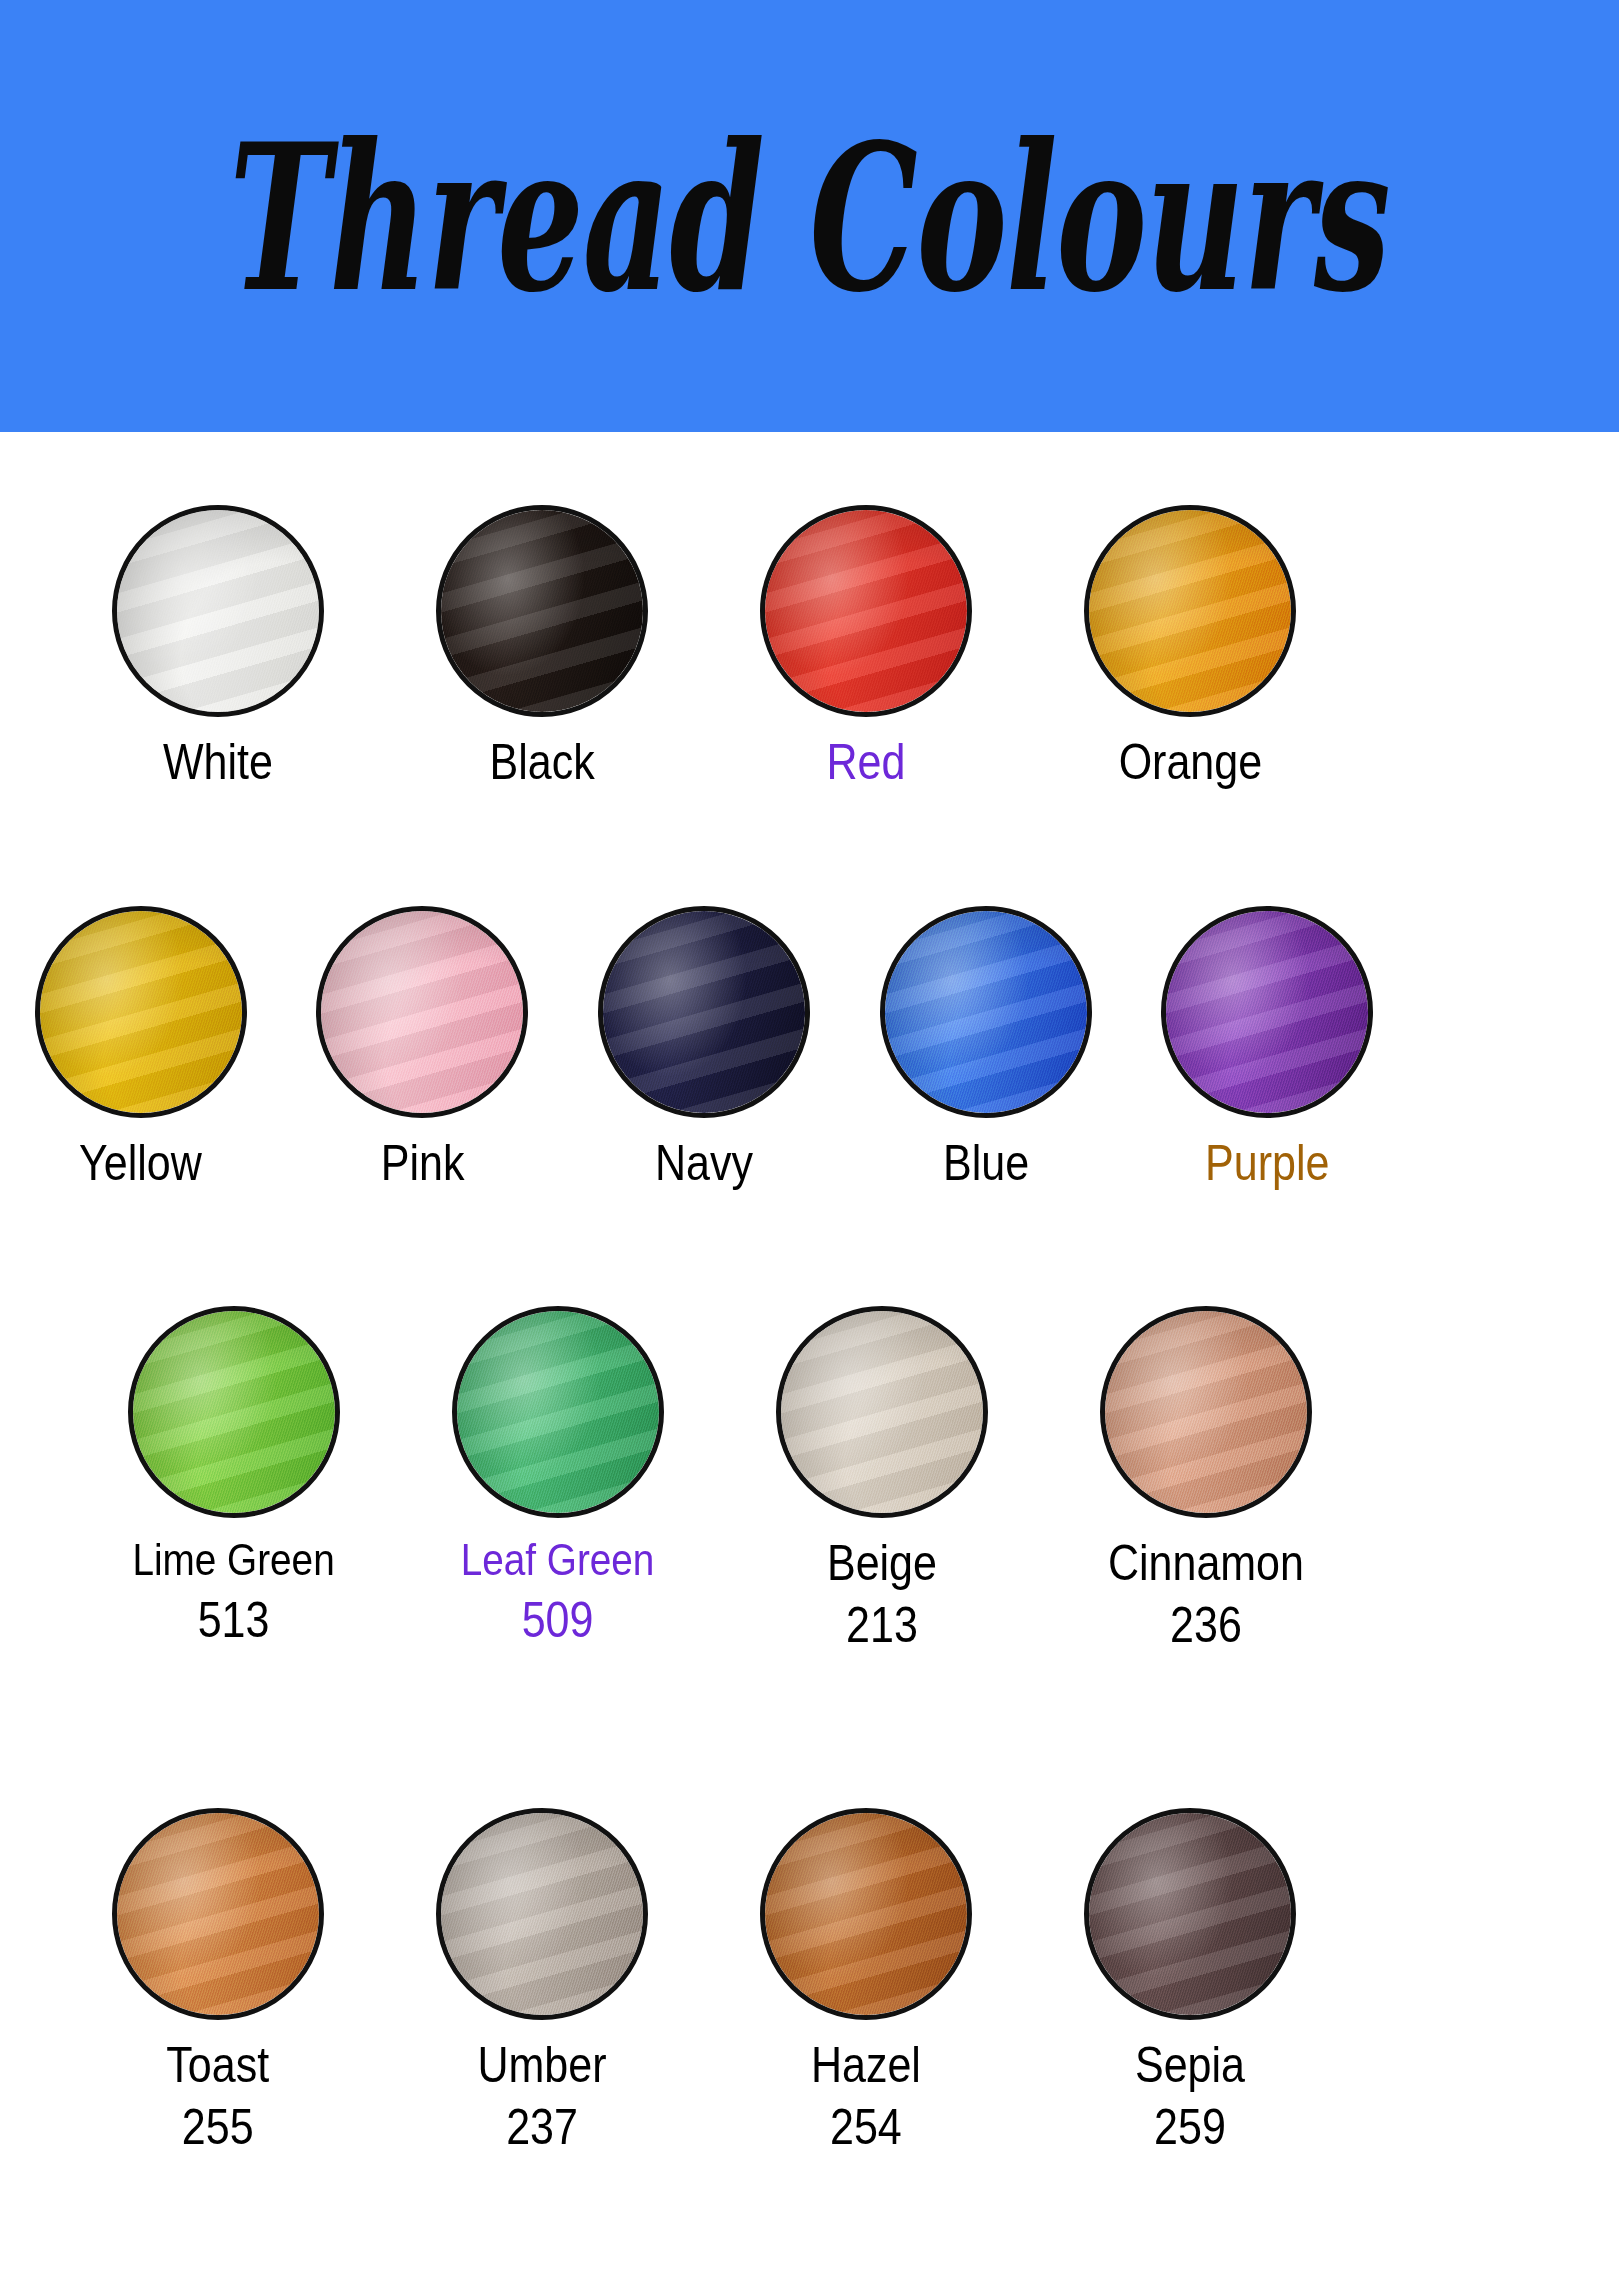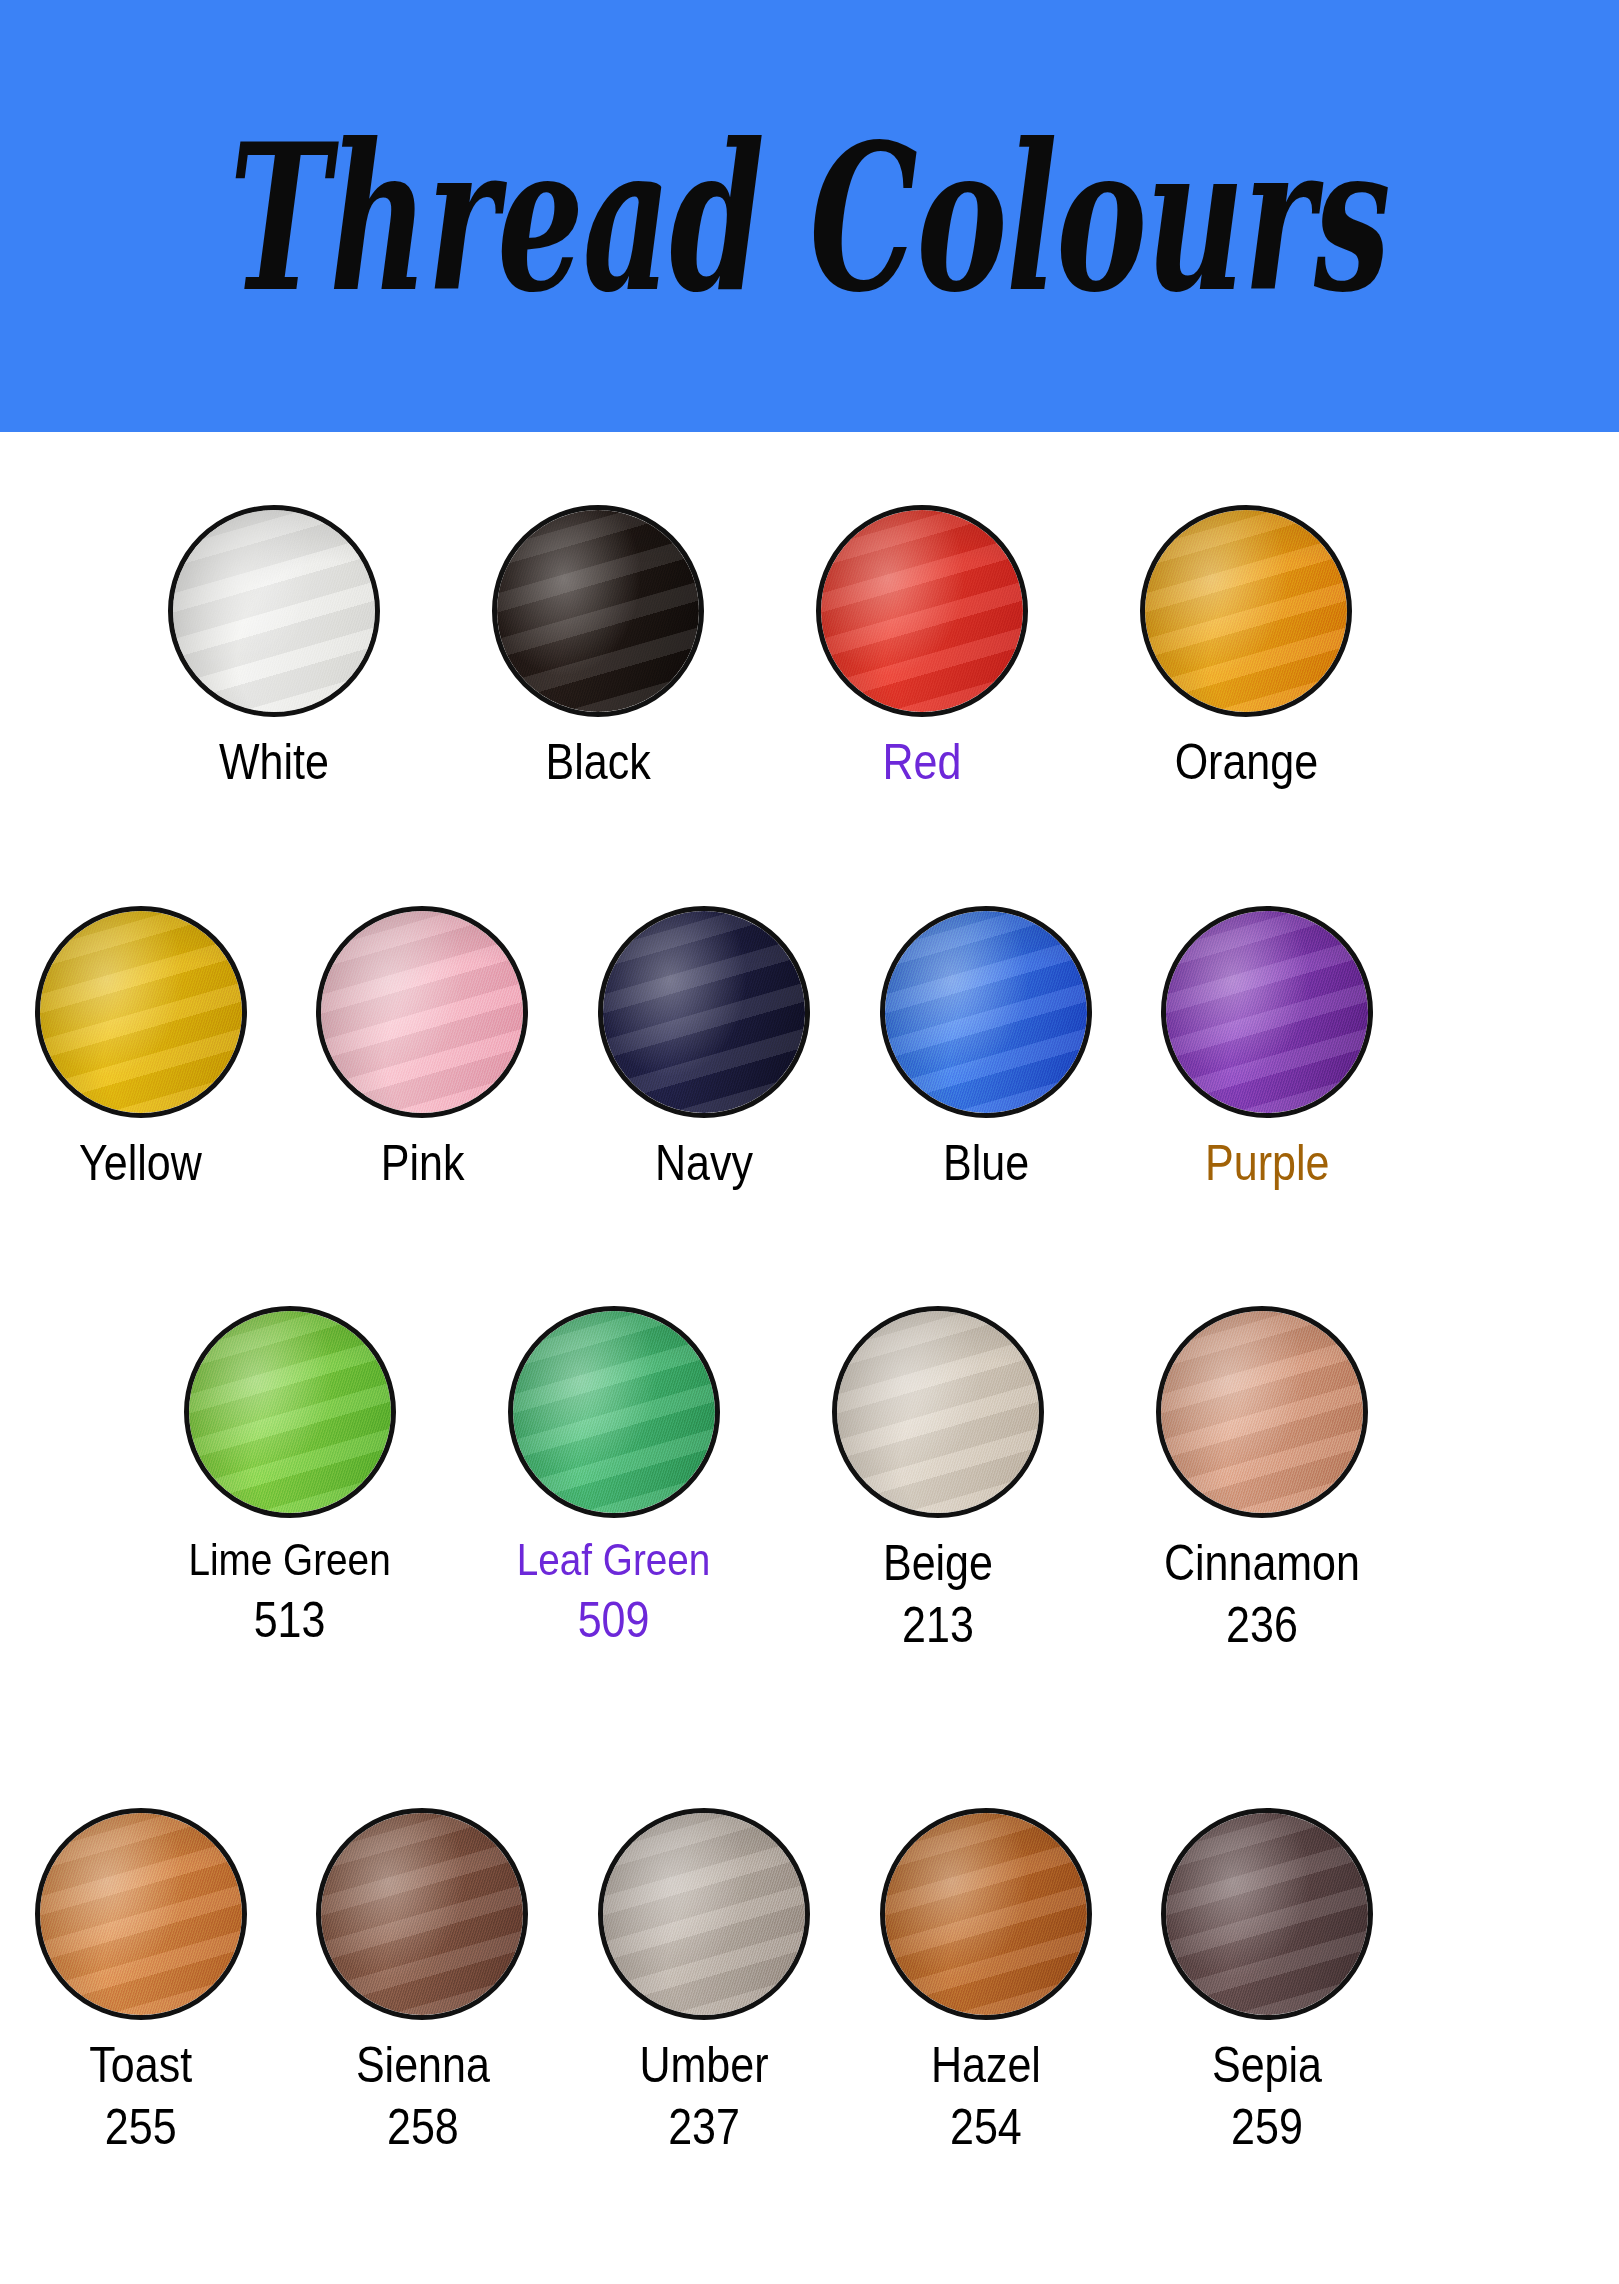--- a/index.html
+++ b/index.html
@@ -48,21 +48,21 @@
     width: 1619px;
     height: 1852px;
     background: #ffffff;
   }
 
   .swatch-row {
     position: absolute;
     left: 0;
     width: 1408px;
     display: flex;
-    justify-content: flex-end;
+    justify-content: center;
   }
   #row-1 { top: 73px;  }
   #row-2 { top: 474px; }
   #row-3 { top: 874px; padding-left: 16px; }
   #row-4 { top: 1376px; }
 
   .swatch {
     display: flex;
     flex-direction: column;
     align-items: center;
@@ -323,32 +323,20 @@
           <div class="bands"></div>
           <div class="shade"></div>
         </div>
         <div class="label-block" style="color: rgb(0, 0, 0);">
           <span class="c-name">Toast</span>
           <span class="c-code">255</span>
         </div>
       </div>
       <div class="swatch">
         <div class="spool" style="border-color: rgb(17, 17, 17);">
-          <div class="base" style="background: linear-gradient(100deg, rgb(139, 93, 73) 0%, rgb(139, 93, 73) 38%, rgb(99, 60, 47) 100%);"></div>
-          <div class="wind"></div>
-          <div class="bands"></div>
-          <div class="shade"></div>
-        </div>
-        <div class="label-block" style="color: rgb(0, 0, 0);">
-          <span class="c-name">Sienna</span>
-          <span class="c-code">258</span>
-        </div>
-      </div>
-      <div class="swatch">
-        <div class="spool" style="border-color: rgb(17, 17, 17);">
           <div class="base" style="background: linear-gradient(100deg, rgb(194, 184, 174) 0%, rgb(194, 184, 174) 38%, rgb(157, 145, 135) 100%);"></div>
           <div class="wind"></div>
           <div class="bands"></div>
           <div class="shade"></div>
         </div>
         <div class="label-block" style="color: rgb(0, 0, 0);">
           <span class="c-name">Umber</span>
           <span class="c-code">237</span>
         </div>
       </div>

